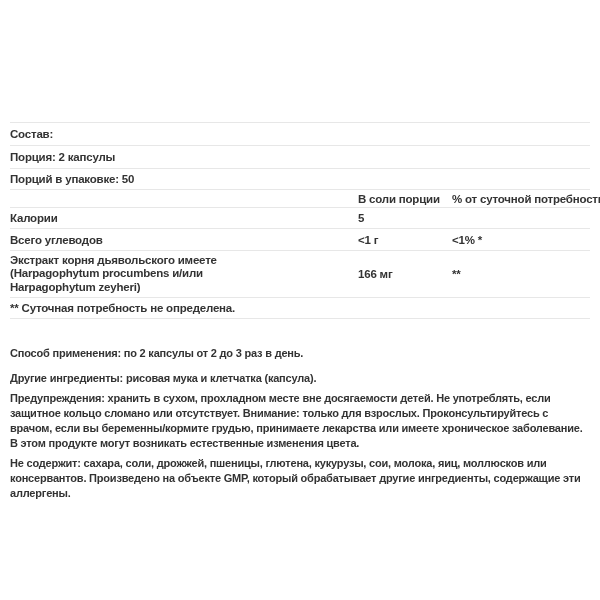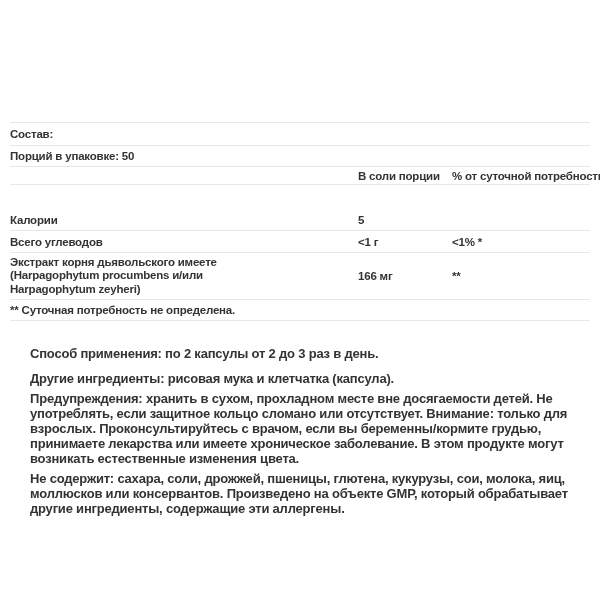--- a/index.html
+++ b/index.html
@@ -25,46 +25,48 @@
     align-items: center;
   }
   .row.simple-22 { height: 23px; text-align: right; }
   .row.simple-21 { height: 21px; }
   .grid {
     display: grid;
     grid-template-columns: 348px 94px auto;
     align-items: center;
   }
   .row.header-row { height: 18px; }
-  .row.r-cal  { height: 21px; margin-top: 25px; }
+  .row.r-cal  { height: 21px; }
   .row.r-carb { height: 22px; }
   .row.r-ext  { height: 47px; }
   .row.fn     { height: 22px; }
   .row.fn2    { height: 21px; }
   .cell-name.wrap { max-width: 240px; line-height: 13.5px; }
   .cell-dv { white-space: nowrap; }
   .paras { position: absolute; top: 341px; left: 10px; width: 580px; }
   .paras p {
-    font-size: 13px;
+    font-size: 11px;
     letter-spacing: -0.2px;
     line-height: 15px;
     margin-top: 5px;
-    margin-left: 20px;
   }
   .paras p.p-other { margin-top: 10px; }
 </style>
 </head>
 <body>
 
 <div class="label">
 
   <div class="row simple-22">
     <span>Состав:</span>
   </div>
 
+  <div class="row simple-22">
+    <span>Порция: 2 капсулы</span>
+  </div>
 
   <div class="row simple-21">
     <span>Порций в упаковке: 50</span>
   </div>
 
   <div class="row header-row grid">
     <div class="cell-name"></div>
     <div class="cell-amount">В соли порции</div>
     <div class="cell-dv">% от суточной потребности</div>
   </div>

